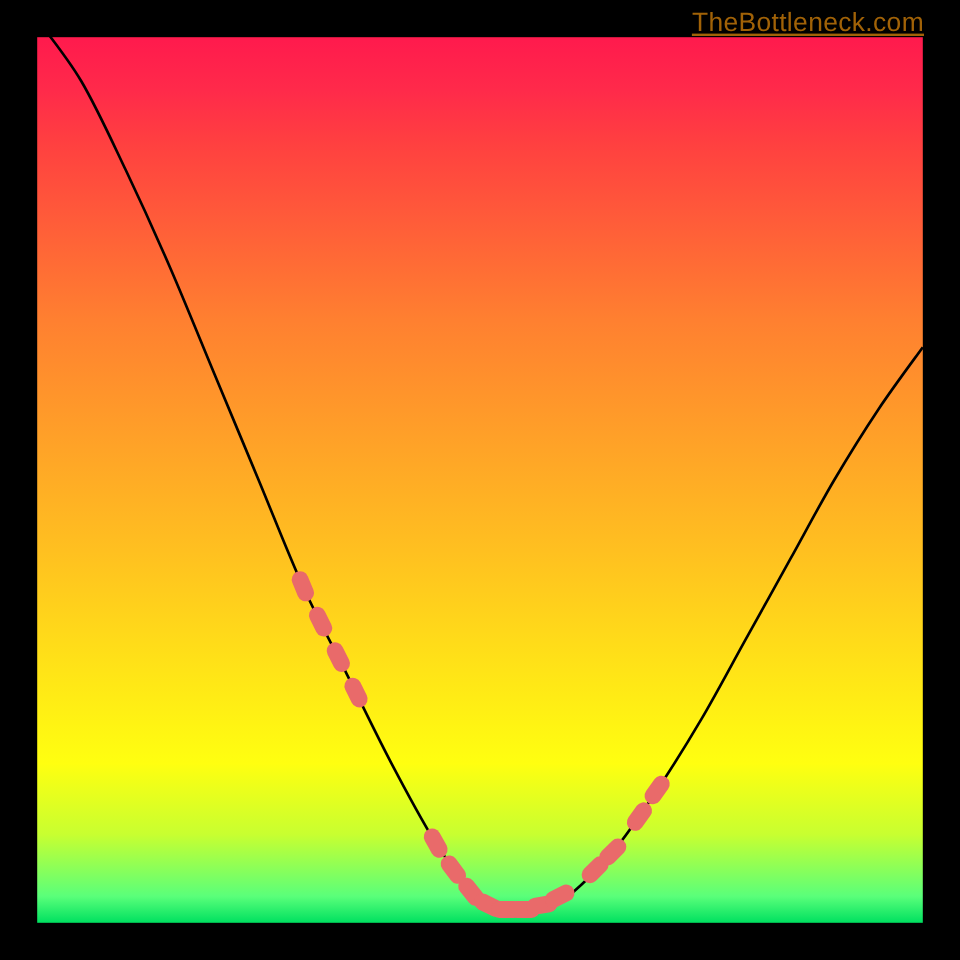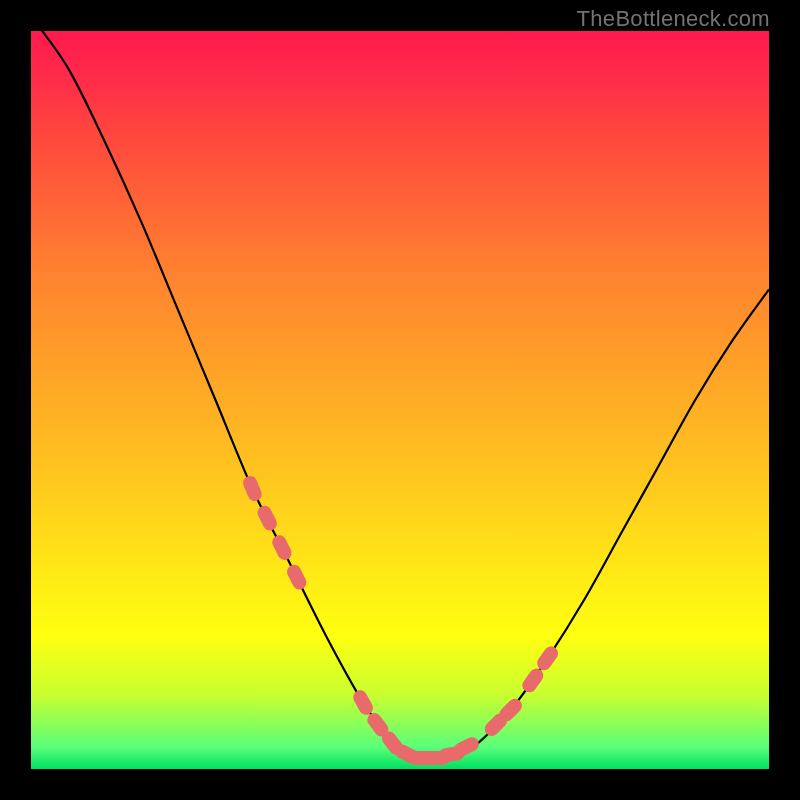--- a/index.html
+++ b/index.html
@@ -37,24 +37,25 @@
       #ffff10 82%,
       #c8ff30 90%,
       #5aff7a 97%,
       #00e060 100%
     );
   }
   .attribution {
     position: absolute;
     top: 6px;
     right: 30px;
-    color: #737373;
+    color: #a16207;
     font-size: 22px;
     letter-spacing: 0.3px;
     font-weight: 400;
+    text-decoration: underline;
   }
   svg.overlay {
     position: absolute;
     top: 31px;
     left: 31px;
     width: 738px;
     height: 738px;
     overflow: visible;
   }
 </style>

